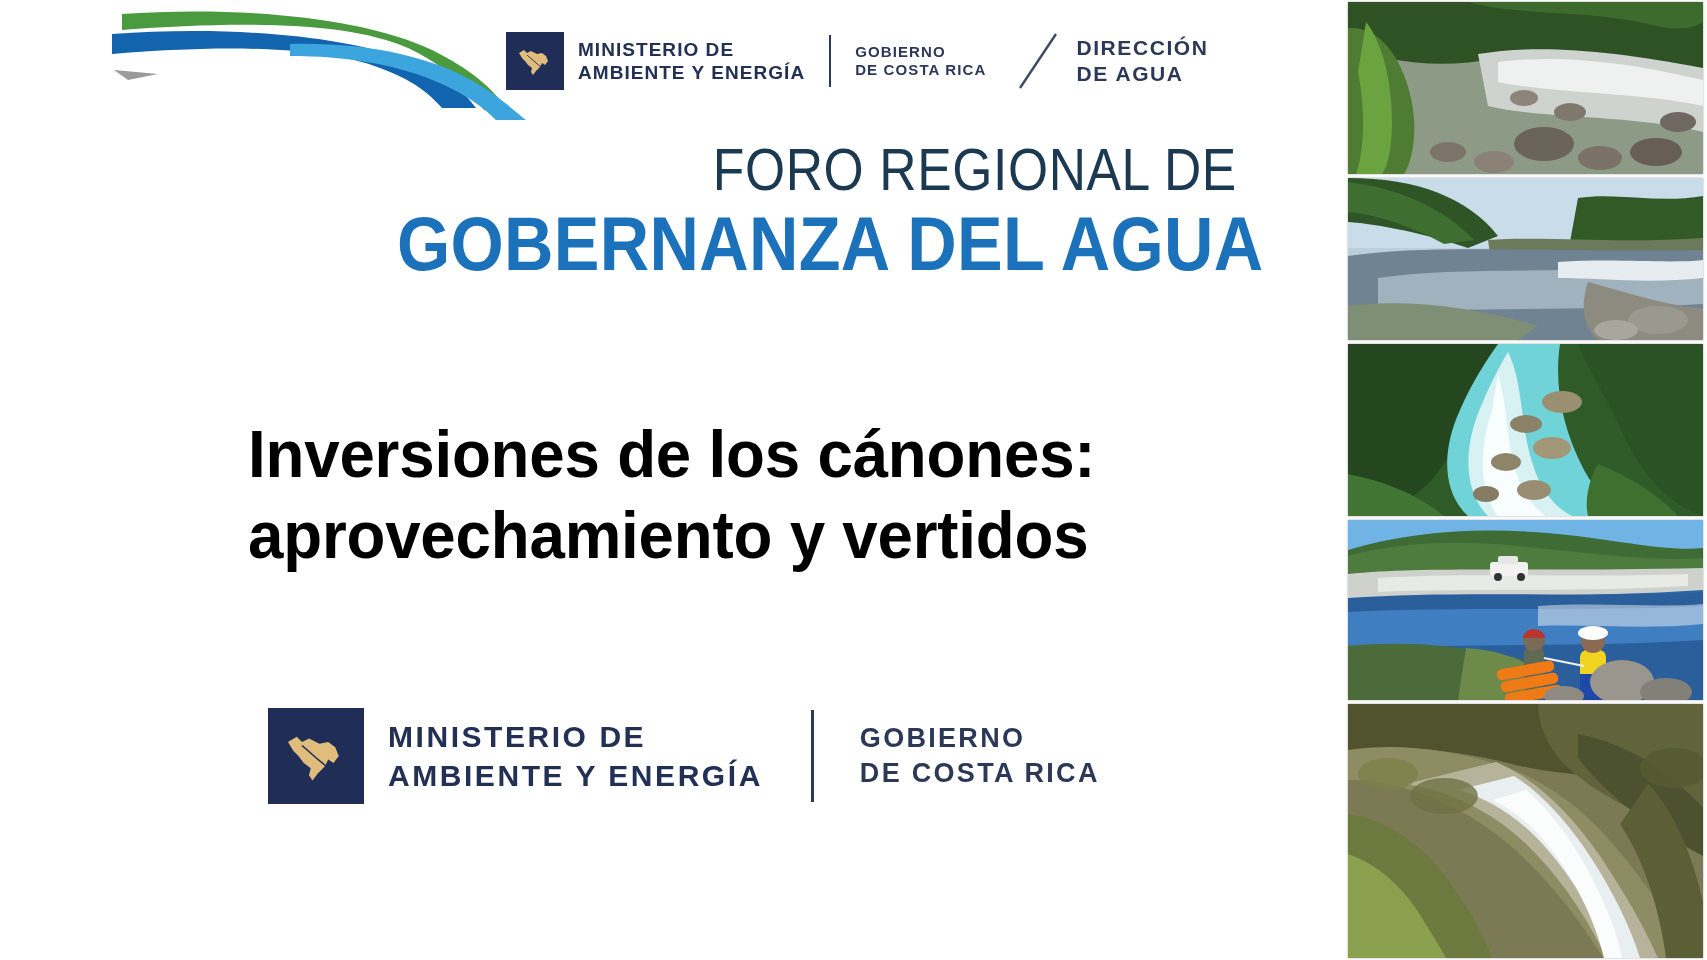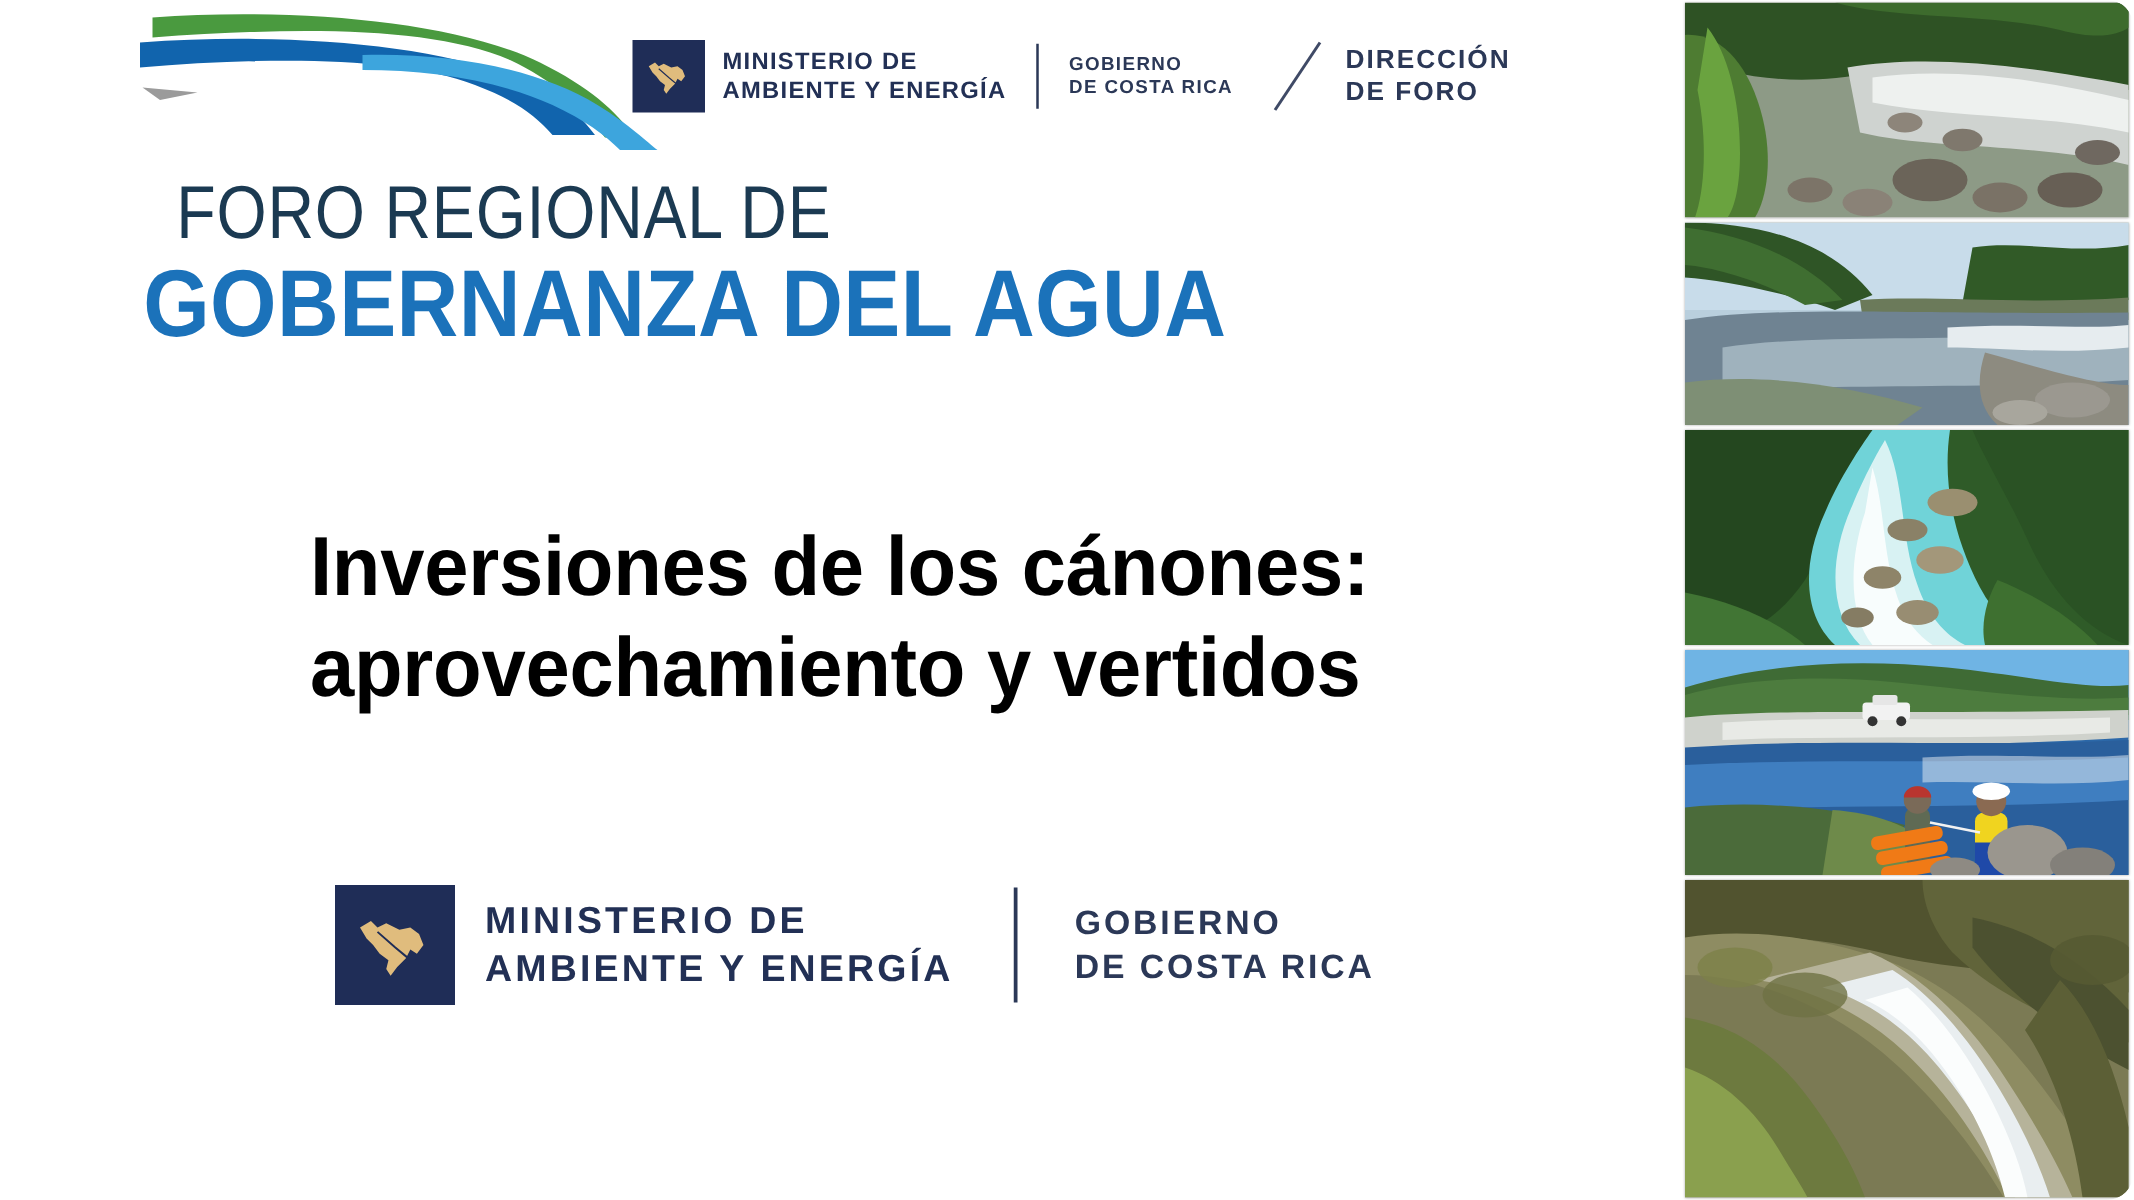--- a/index.html
+++ b/index.html
@@ -15,21 +15,20 @@
     font-family: "Liberation Sans", sans-serif;
     -webkit-font-smoothing: antialiased;
   }
 
   .slide {
     position: relative;
     width: 1707px;
     height: 960px;
     background: #ffffff;
     overflow: hidden;
-    border-radius: 22px;
   }
 
   
   .wave-graphic {
     position: absolute;
     left: 112px;
     top: 0px;
     width: 420px;
     height: 120px;
   }
@@ -97,23 +96,22 @@
     letter-spacing: 0.075em;
     color: #2b3857;
   }
 
   
   .event-title {
     position: absolute;
     left: 0;
     top: 140px;
     width: 1330px;
-    text-align: left;
+    text-align: right;
     line-height: 1;
-    padding-left: 48px;
   }
   .event-title .foro {
     display: block;
     font-family: "Liberation Sans Narrow", "Liberation Sans", sans-serif;
     font-size: 60px;
     font-weight: normal;
     color: #1b3a52;
     letter-spacing: 0.012em;
     transform: scaleX(0.86);
   }
@@ -234,21 +232,21 @@
     </span>
 
     <span class="slash">
       <svg viewBox="0 0 52 62" aria-hidden="true">
         <line x1="8" y1="58" x2="44" y2="4" stroke="#3f4a66" stroke-width="2.4"></line>
       </svg>
     </span>
 
     <span class="lockup-text direccion">
       <span class="l1">DIRECCIÓN</span>
-      <span class="l2">DE FORO</span>
+      <span class="l2">DE AGUA</span>
     </span>
   </div>
 
   <div class="event-title">
     <span class="foro">FORO REGIONAL DE</span>
     <span class="gobernanza">GOBERNANZA DEL AGUA</span>
   </div>
 
   <h1 class="slide-heading">
     <span class="hl">Inversiones de los cánones:</span>

